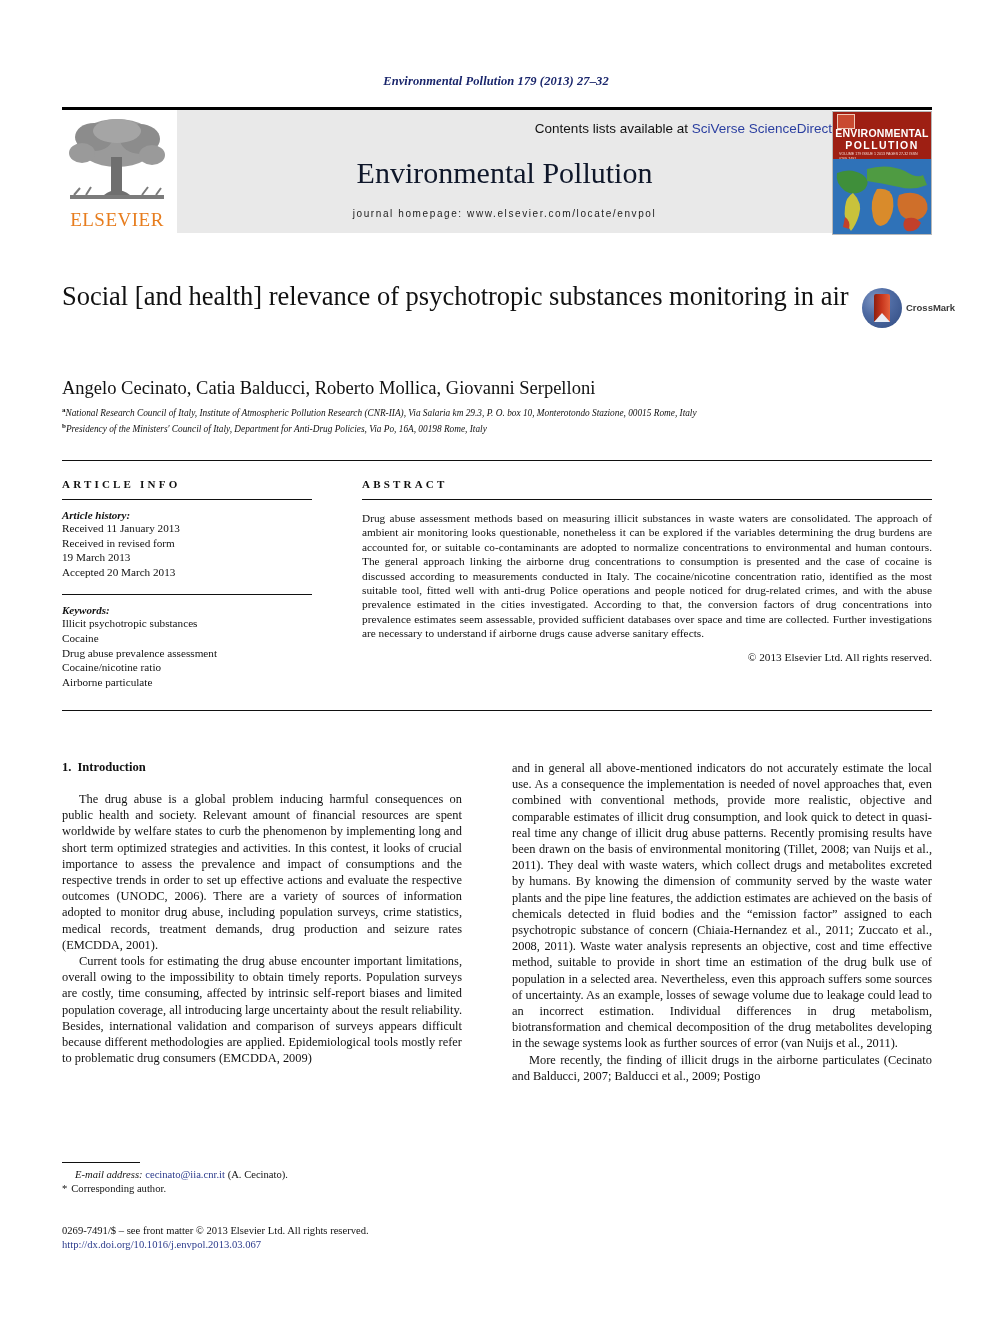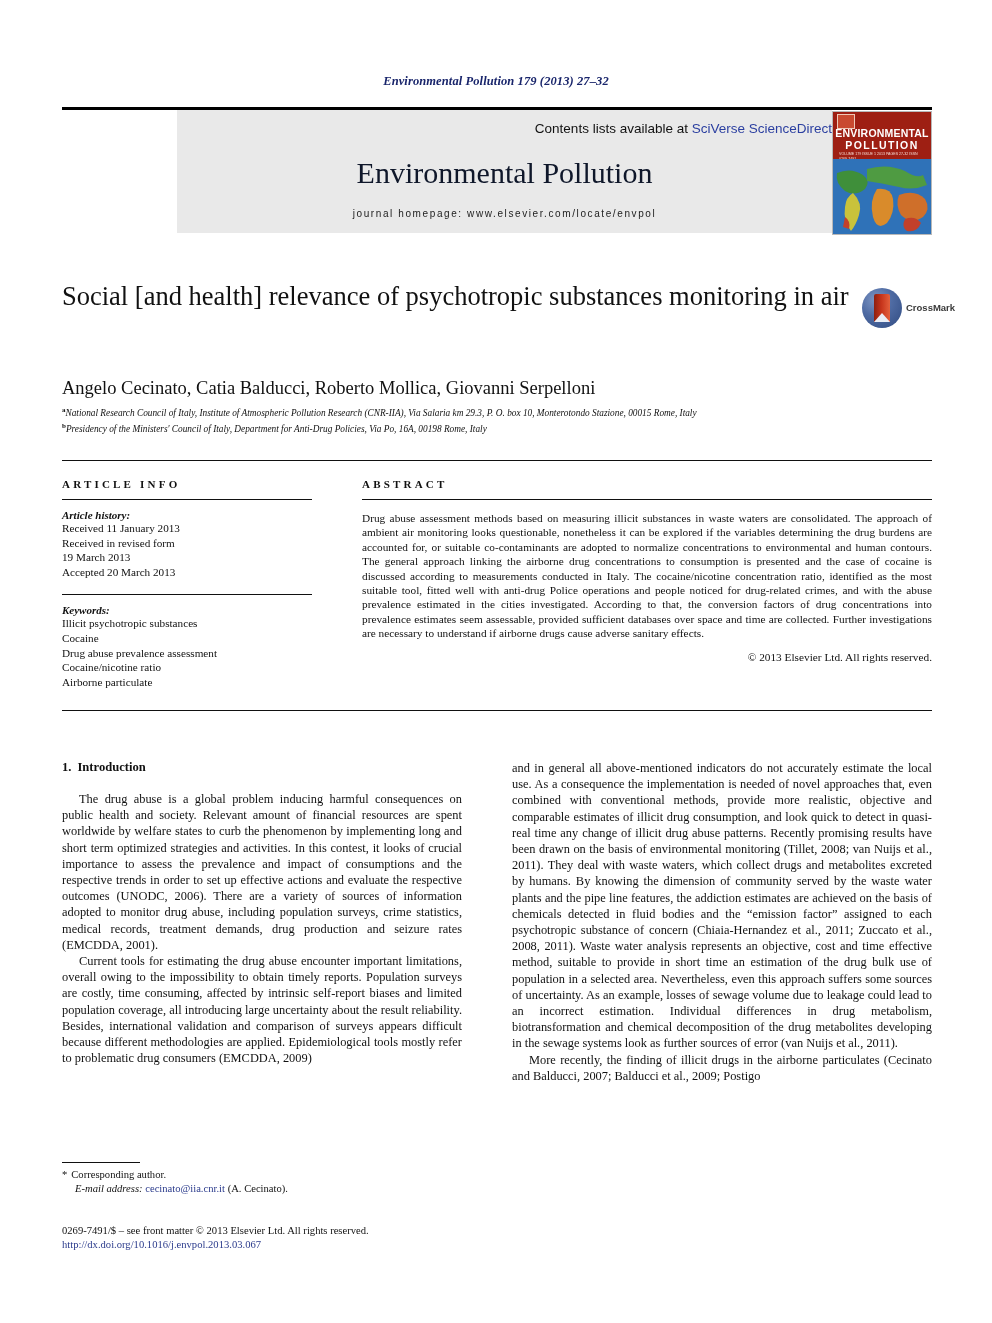--- a/index.html
+++ b/index.html
@@ -389,20 +389,39 @@
 </head>
 <body>
 
 <div class="page">
 
   <div class="running-head">Environmental Pollution 179 (2013) 27–32</div>
 
   <div class="masthead">
     <div class="masthead-rule"></div>
 
+    <div class="elsevier-logo">
+      <div class="tree-box">
+        <svg width="106" height="92" viewBox="0 0 106 92" xmlns="http://www.w3.org/2000/svg">
+          <g fill="#7b7b7b">
+            <ellipse cx="53" cy="28" rx="40" ry="24" fill="#9a9a9a"></ellipse>
+            <ellipse cx="30" cy="22" rx="19" ry="14" fill="#8c8c8c"></ellipse>
+            <ellipse cx="76" cy="24" rx="20" ry="15" fill="#8c8c8c"></ellipse>
+            <ellipse cx="53" cy="16" rx="24" ry="12" fill="#a5a5a5"></ellipse>
+            <ellipse cx="18" cy="38" rx="13" ry="10" fill="#9a9a9a"></ellipse>
+            <ellipse cx="88" cy="40" rx="13" ry="10" fill="#9a9a9a"></ellipse>
+            <rect x="47" y="42" width="11" height="38" fill="#6f6f6f"></rect>
+            <path d="M40 80 q13 -10 26 0 z" fill="#6f6f6f"></path>
+            <rect x="6" y="80" width="94" height="4" fill="#7b7b7b"></rect>
+            <path d="M10 80 l6 -7 M22 80 l5 -8 M78 80 l6 -8 M92 80 l5 -7" stroke="#7b7b7b" stroke-width="2" fill="none"></path>
+          </g>
+        </svg>
+      </div>
+      <div class="elsevier-word">ELSEVIER</div>
+    </div>
 
     <div class="banner">
       <div class="banner-line1"><span>Contents lists available at </span><span class="sd">SciVerse ScienceDirect</span></div>
       <div class="journal-title">Environmental Pollution</div>
       <div class="banner-line3">journal homepage: www.elsevier.com/locate/envpol</div>
     </div>
 
     <div class="cover-thumb">
       <div class="cover-band">
         <div class="cover-els"></div>
@@ -476,22 +495,22 @@
     <p class="body">Current tools for estimating the drug abuse encounter important limitations, overall owing to the impossibility to obtain timely reports. Population surveys are costly, time consuming, affected by intrinsic self-report biases and limited population coverage, all introducing large uncertainty about the result reliability. Besides, international validation and comparison of surveys appears difficult because different methodologies are applied. Epidemiological tools mostly refer to problematic drug consumers (EMCDDA, 2009)</p>
   </div>
 
   <div class="body-right">
     <p class="body" style="text-indent:0">and in general all above-mentioned indicators do not accurately estimate the local use. As a consequence the implementation is needed of novel approaches that, even combined with conventional methods, provide more realistic, objective and comparable estimates of illicit drug consumption, and look quick to detect in quasi-real time any change of illicit drug abuse patterns. Recently promising results have been drawn on the basis of environmental monitoring (Tillet, 2008; van Nuijs et al., 2011). They deal with waste waters, which collect drugs and metabolites excreted by humans. By knowing the dimension of community served by the waste water plants and the pipe line features, the addiction estimates are achieved on the basis of chemicals detected in fluid bodies and the “emission factor” assigned to each psychotropic substance of concern (Chiaia-Hernandez et al., 2011; Zuccato et al., 2008, 2011). Waste water analysis represents an objective, cost and time effective method, suitable to provide in short time an estimation of the drug bulk use of population in a selected area. Nevertheless, even this approach suffers some sources of uncertainty. As an example, losses of sewage volume due to leakage could lead to an incorrect estimation. Individual differences in drug metabolism, biotransformation and chemical decomposition of the drug metabolites developing in the sewage systems look as further sources of error (van Nuijs et al., 2011).</p>
     <p class="body">More recently, the finding of illicit drugs in the airborne particulates (Cecinato and Balducci, 2007; Balducci et al., 2009; Postigo</p>
   </div>
 
   <div class="fn-rule"></div>
   <div class="footnote">
+    <div style="padding-left:13px"><span class="ital">E-mail address:</span> <span class="mail">cecinato@iia.cnr.it</span> <span>(A. Cecinato).</span></div>
     <div><span class="star">*</span><span>Corresponding author.</span></div>
-    <div style="padding-left:13px"><span class="ital">E-mail address:</span> <span class="mail">cecinato@iia.cnr.it</span> <span>(A. Cecinato).</span></div>
   </div>
 
   <div class="copyright">
     <div>0269-7491/$ – see front matter © 2013 Elsevier Ltd. All rights reserved.</div>
     <div class="doi">http://dx.doi.org/10.1016/j.envpol.2013.03.067</div>
   </div>
 
 </div>
 
 </body></html>

